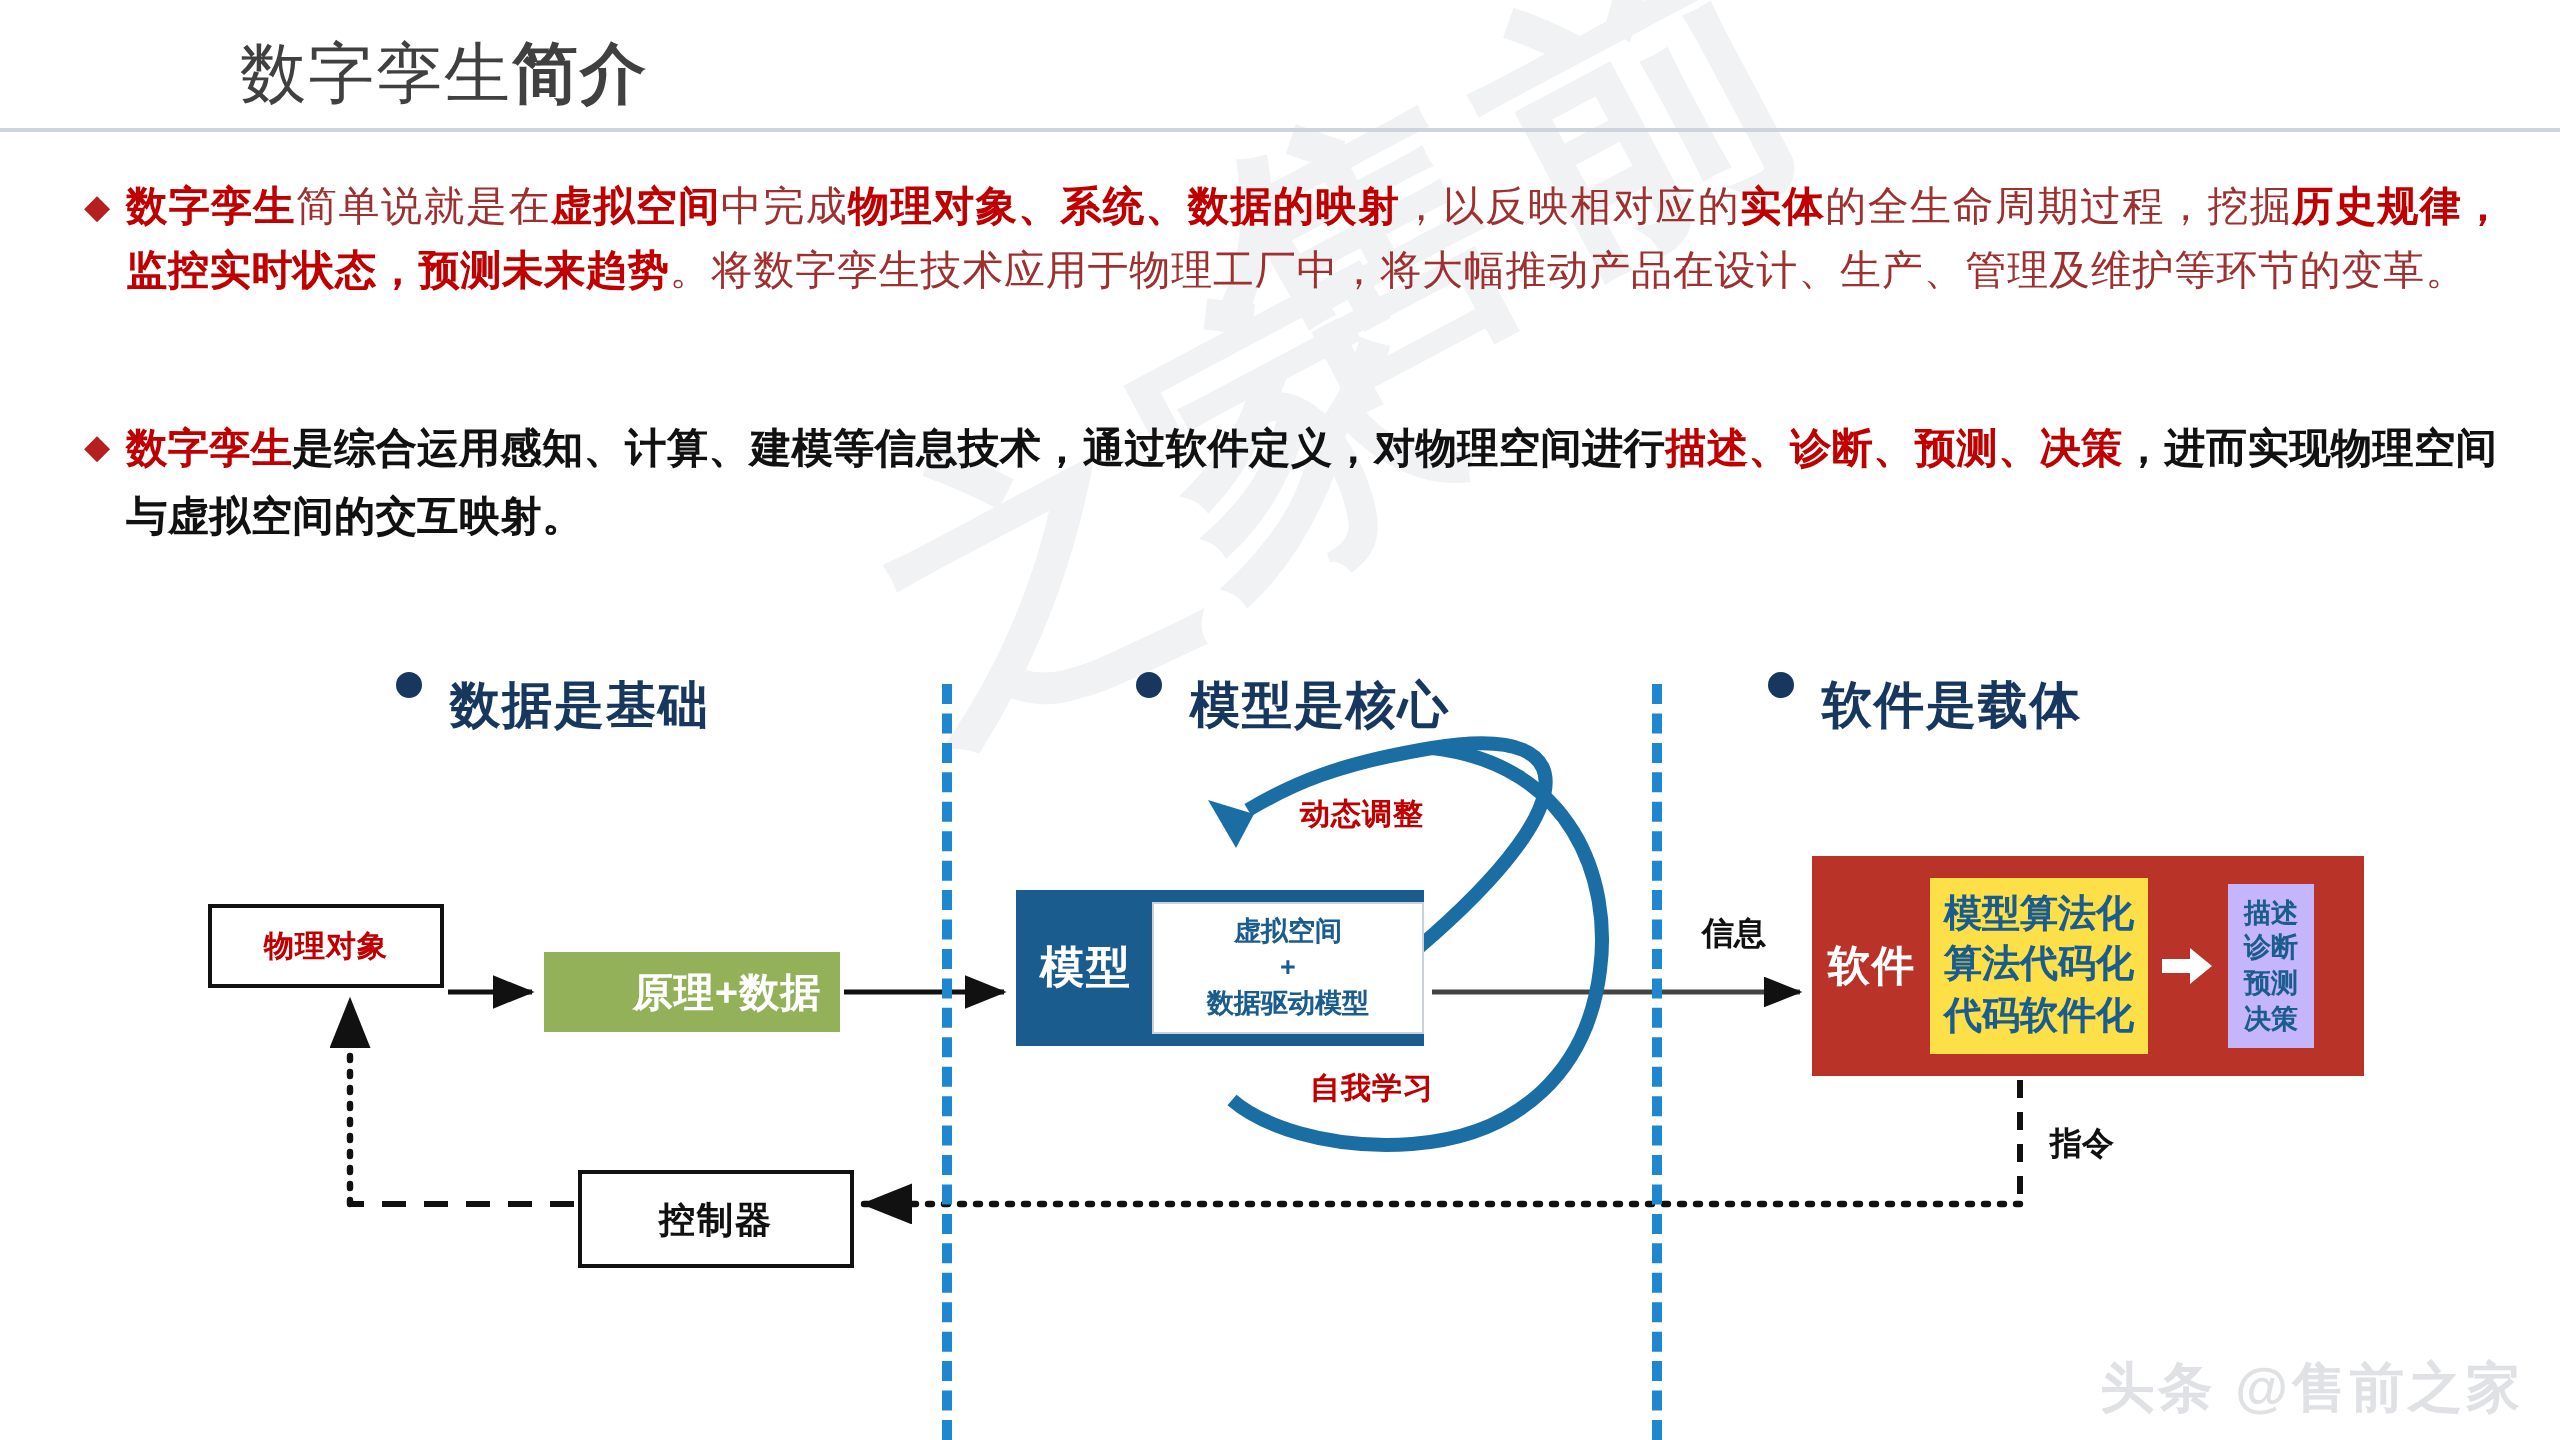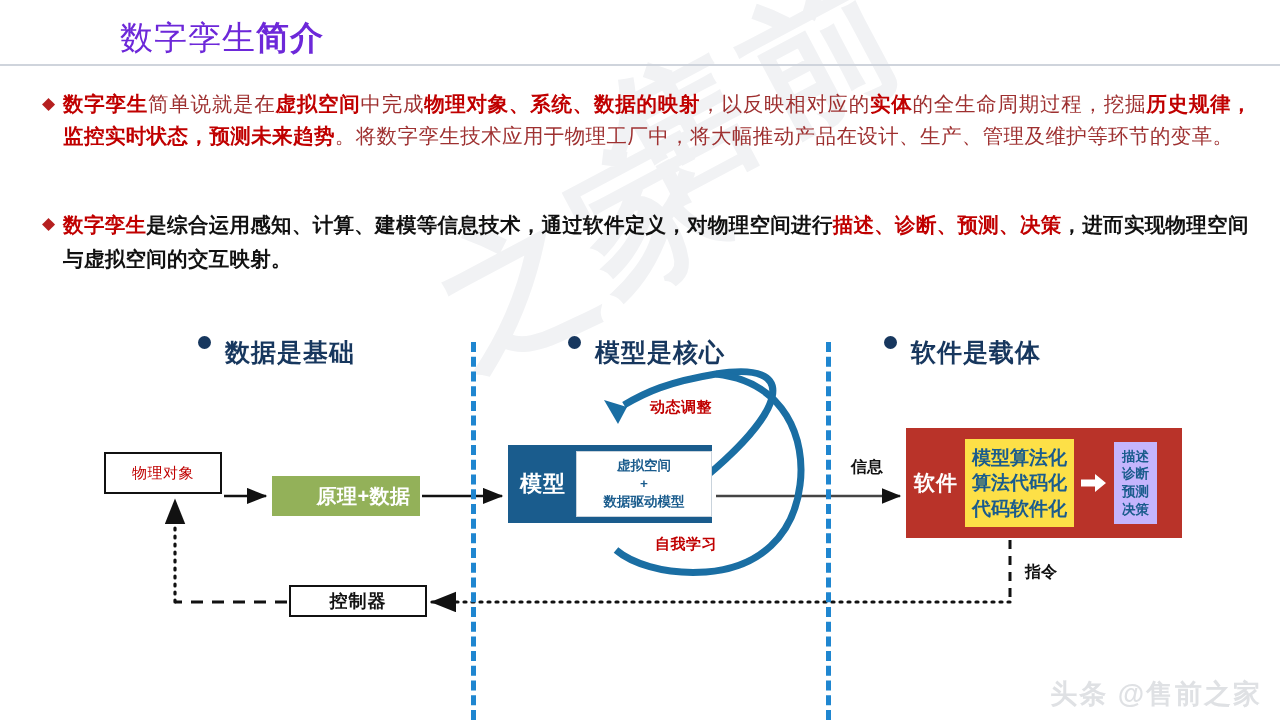--- a/index.html
+++ b/index.html
@@ -34,21 +34,21 @@
   
   .title-wrap {
     position: absolute;
     left: 120px;
     top: 18px;
     width: 600px;
   }
   .title {
     font-family: "Liberation Serif", "DejaVu Serif", serif;
     font-size: 33px;
-    color: #6d28d9;
+    color: #404040;
     line-height: 1.25;
     letter-spacing: 1px;
     white-space: nowrap;
   }
   .title .t-bold { font-weight: 700; }
   .title-rule {
     position: absolute;
     left: 0;
     top: 64px;
     width: 1280px;
@@ -141,39 +141,39 @@
 
   
   .box { position: absolute; box-sizing: border-box; }
 
   .box-wuli {
     left: 104px; top: 152px;
     width: 118px; height: 42px;
     border: 2.5px solid #111;
     background: #fff;
     color: #c00000;
-    font-weight: 400;
+    font-weight: 700;
     font-size: 15px;
     display: flex; align-items: center; justify-content: center;
     letter-spacing: 0.5px;
   }
   .box-yuanli {
     left: 272px; top: 176px;
     width: 148px; height: 40px;
     background: #93b159;
     color: #ffffff;
     font-weight: 700;
     font-size: 20px;
     display: flex; align-items: center; justify-content: center;
     letter-spacing: 0.5px;
     padding-left: 35px;
   }
   .box-kongzhi {
     left: 289px; top: 285px;
-    width: 138px; height: 32px;
+    width: 138px; height: 49px;
     border: 2.5px solid #111;
     background: #fff;
     color: #111;
     font-weight: 700;
     font-size: 18px;
     display: flex; align-items: center; justify-content: center;
     letter-spacing: 1px;
   }
 
   .box-model {

